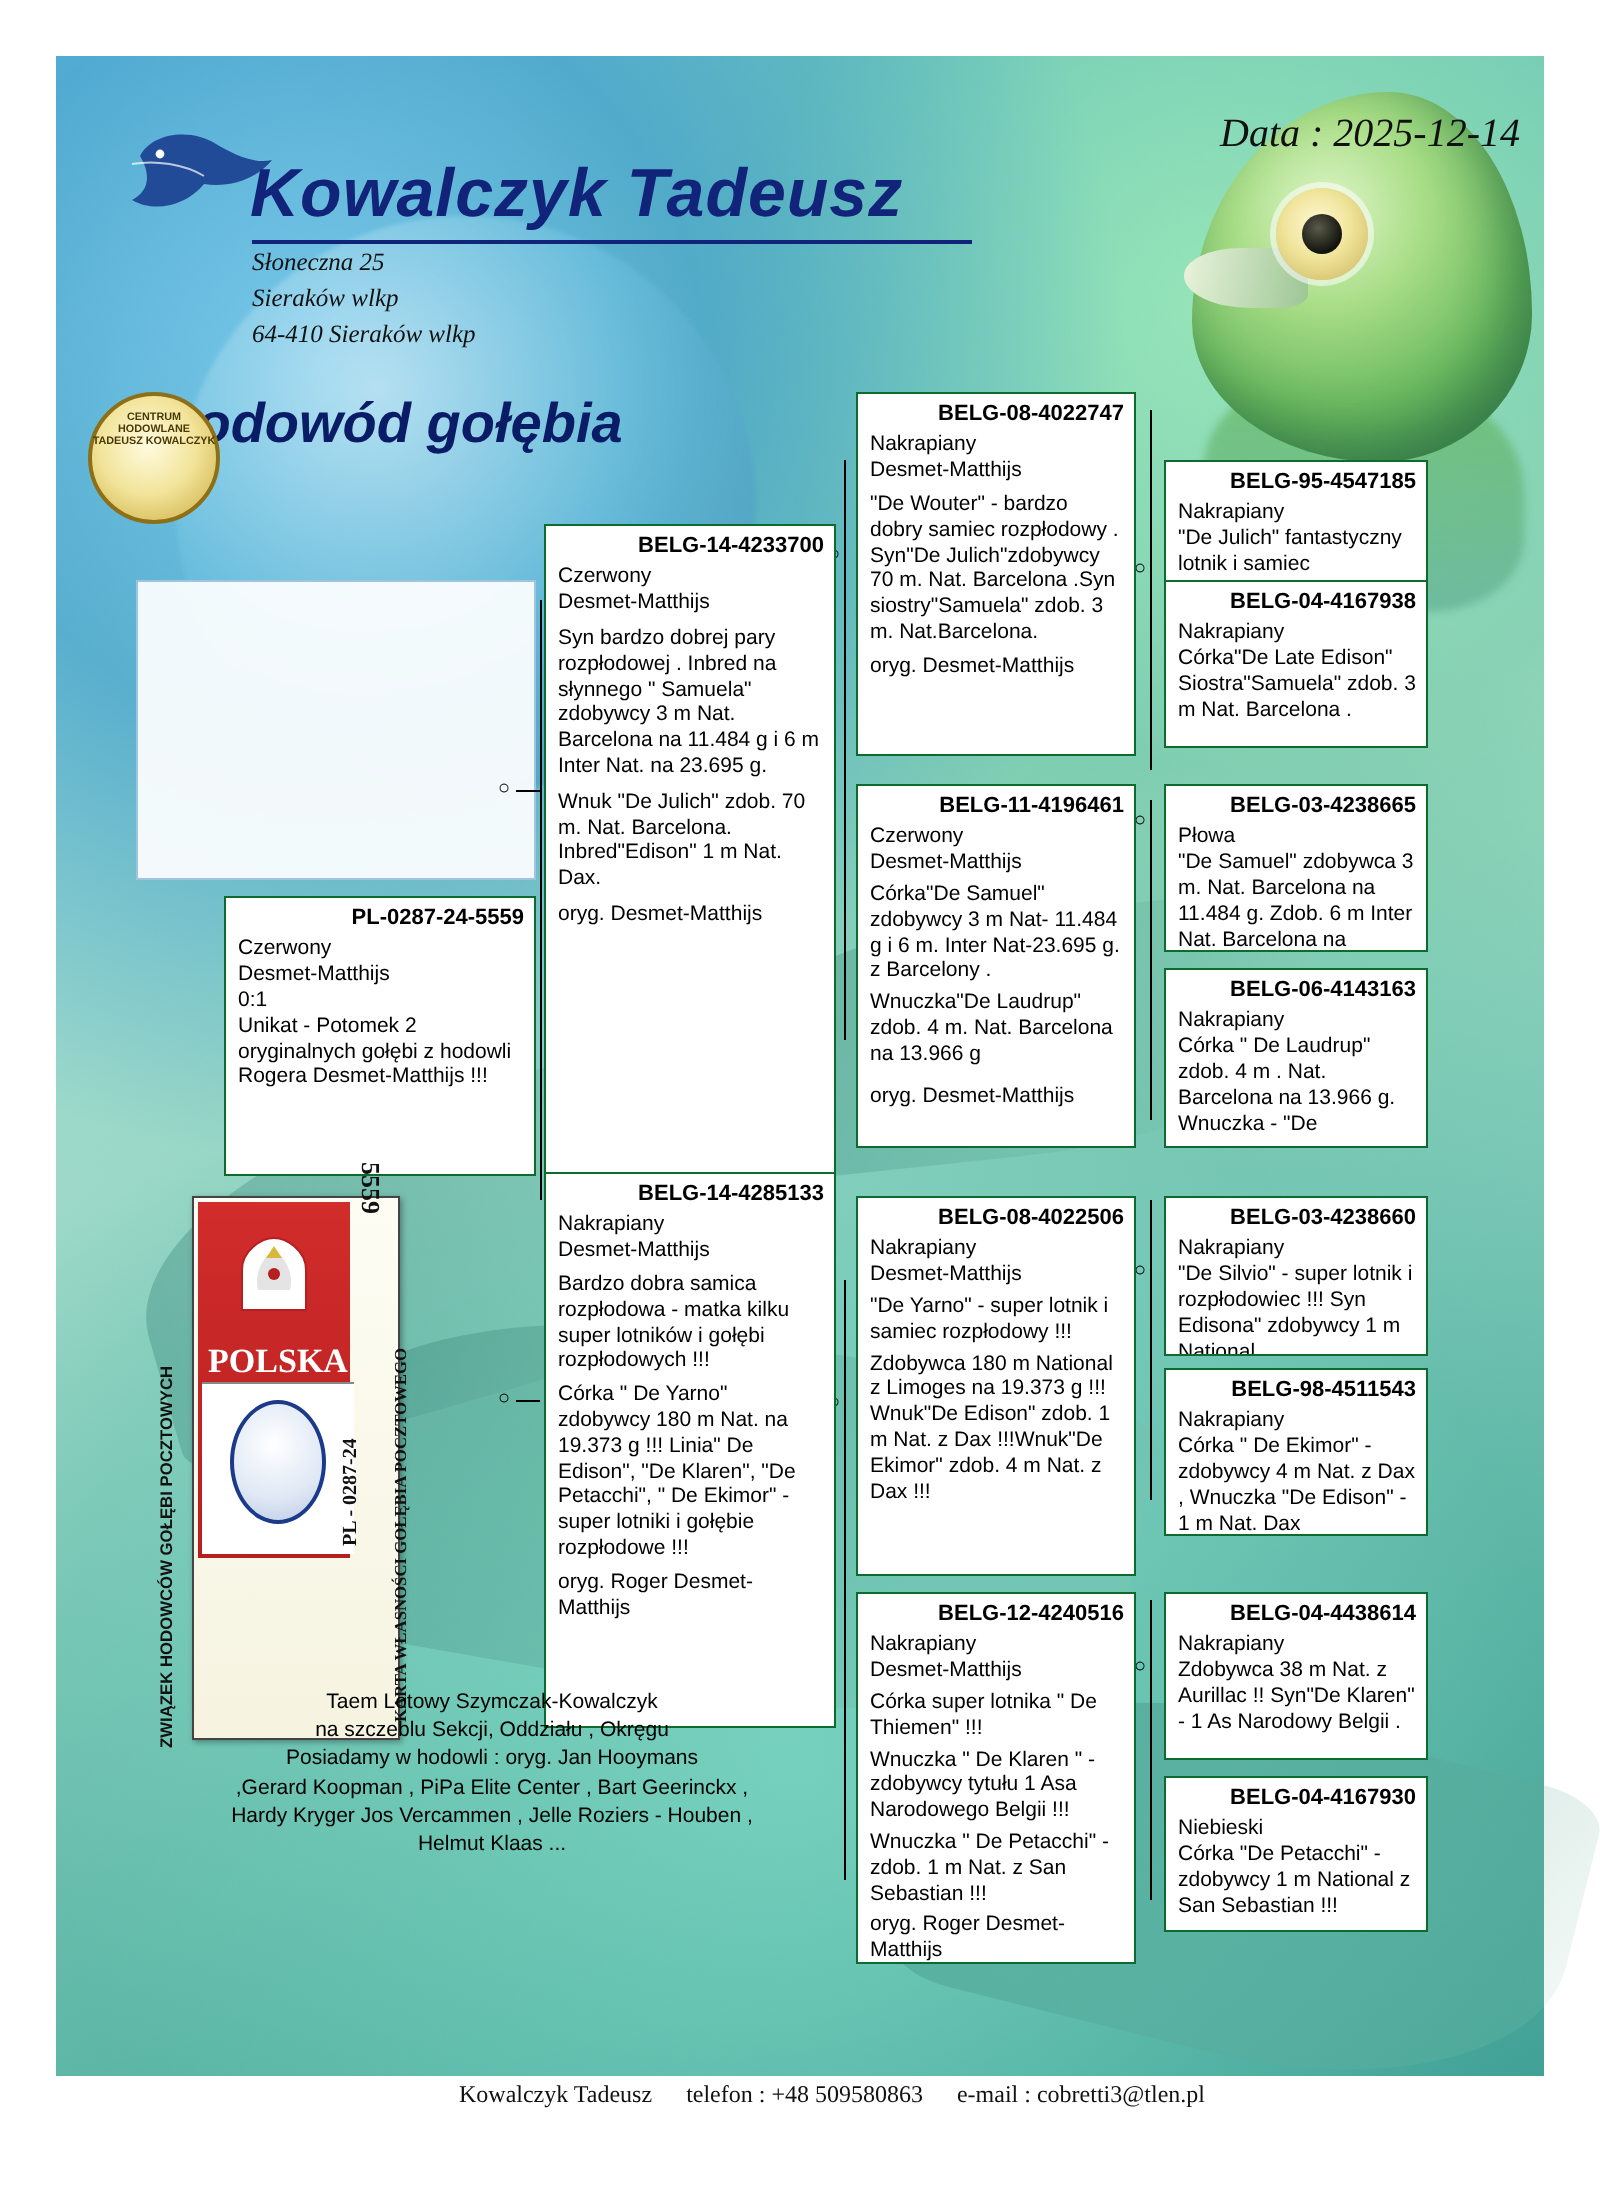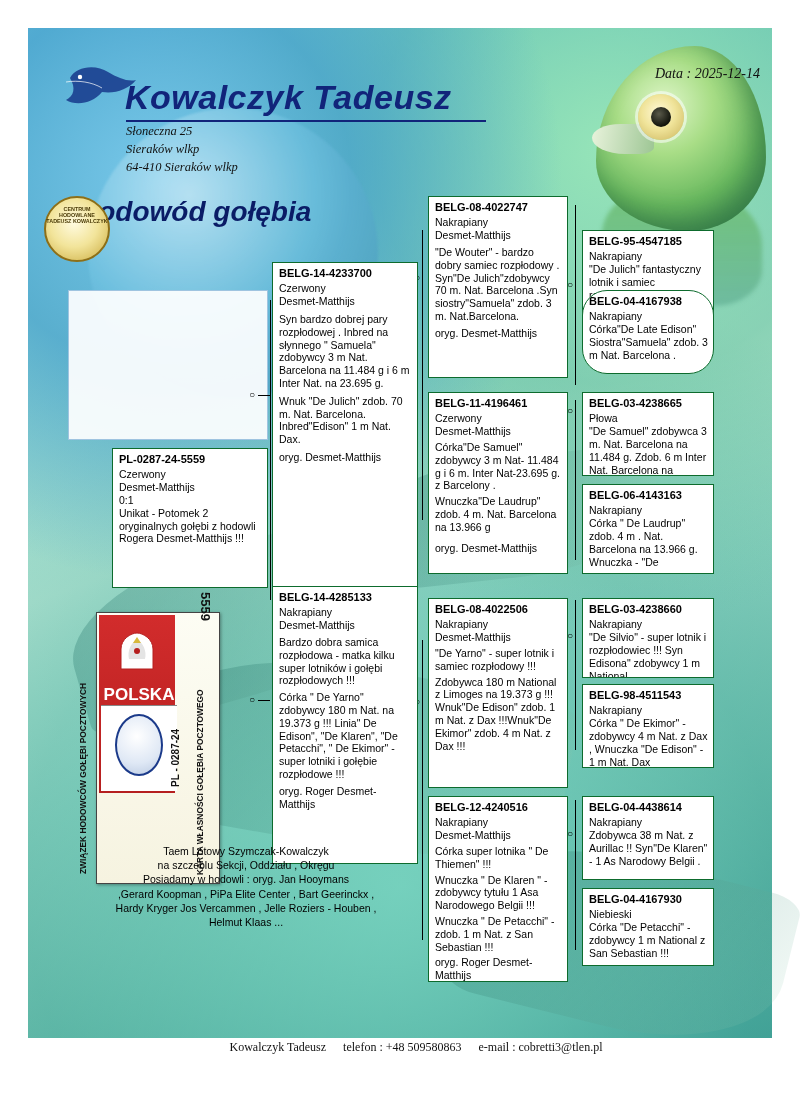--- a/index.html
+++ b/index.html
@@ -80,22 +80,22 @@
     width: 62px; height: 30px;
     border-radius: 60% 12% 30% 70%;
     background: linear-gradient(100deg, #e9f3dc, #9dc694);
   }
   
   .logo-bird {
     position: absolute; left: 62px; top: 60px;
     width: 76px; height: 52px;
   }
   .date-line {
-    position: absolute; right: 40px; top: 66px;
-    font-style: italic; font-size: 14px; color: #111;
+    position: absolute; right: 40px; top: 56px;
+    font-style: italic; font-size: 20px; color: #111;
     font-family: "Liberation Serif", serif;
   }
   .owner-name {
     position: absolute; left: 125px; top: 78px;
     font-size: 34px; font-weight: bold; font-style: italic;
     color: #11247a;
     font-family: "Liberation Sans", sans-serif;
     letter-spacing: 0.5px;
   }
   .owner-underline {
@@ -124,43 +124,45 @@
     font-size: 10.5px;
     line-height: 1.22;
     color: #000;
     overflow: hidden;
   }
   .box .hdr {
     font-weight: bold;
     font-size: 11px;
     margin-bottom: 2px;
     display: block;
+    text-align: right;
   }
   .box p { margin: 0; padding: 0; }
   .blank-box {
     position: absolute;
     left: 68px; top: 290px; width: 200px; height: 150px;
     background: rgba(255,255,255,0.92);
     border: 1px solid #9fc4e0;
   }
   
   .conn {
     position: absolute;
     font-size: 10px; font-weight: bold; color: #000;
   }
   .vline { position: absolute; background: #000; width: 1px; }
   .hline { position: absolute; background: #000; height: 1px; }
   
   .card {
     position: absolute;
-    left: 96px; top: 612px;
-    width: 124px; height: 272px;
+    left: 96px; top: 598px;
+    width: 104px; height: 272px;
     background: linear-gradient(180deg,#fdfdf4 0%, #f6f3e0 100%);
     border: 1px solid #444;
     box-shadow: 1px 1px 3px rgba(0,0,0,0.35);
+    font-family: Liberation Serif, serif;
   }
   .card-red {
     position: absolute; left: 2px; top: 2px;
     width: 76px; height: 178px;
     background: linear-gradient(180deg,#d22c2c, #b51f1f);
   }
   .card-eagle {
     position: absolute; left: 16px; top: 14px;
     width: 44px; height: 46px;
   }
@@ -344,21 +346,21 @@
     <p style="margin-top:3px;">oryg. Roger Desmet-Matthijs</p>
   </div>
 
   <div class="box" style="left:582px; top:196px; width:132px; height:88px;margin-top:34px;">
     <span class="hdr">BELG-95-4547185</span>
     <p>Nakrapiany</p>
     <p>"De Julich" fantastyczny lotnik i samiec rozpłodowy .</p>
     <p>Zdob.70 m Nat.</p>
   </div>
 
-  <div class="box" style="left:582px; top:290px; width:132px; height:84px;border-radius:25px;">
+  <div class="box" style="left:582px; top:290px; width:132px; height:84px;">
     <span class="hdr">BELG-04-4167938</span>
     <p>Nakrapiany</p>
     <p>Córka"De Late Edison" Siostra"Samuela" zdob. 3 m Nat. Barcelona .</p>
   </div>
 
   <div class="box" style="left:582px; top:392px; width:132px; height:84px;">
     <span class="hdr">BELG-03-4238665</span>
     <p>Płowa</p>
     <p>"De Samuel" zdobywca 3 m. Nat. Barcelona na 11.484 g. Zdob. 6 m Inter Nat. Barcelona na</p>
   </div>

